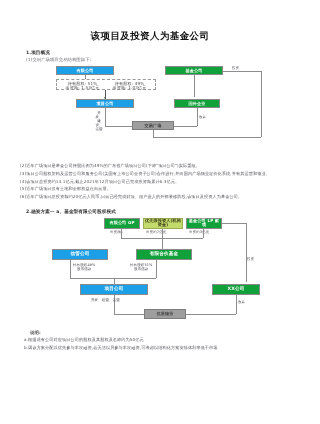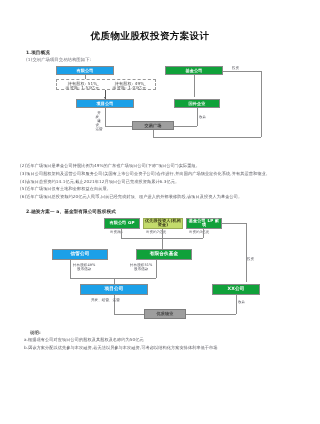--- a/index.html
+++ b/index.html
@@ -72,21 +72,21 @@
   .note-list{margin:0;padding:0 14px 0 24px;}
   .note{
     font-size:4.15px;color:#55555c;line-height:1.9;letter-spacing:.1px;margin:0;
   }
 </style>
 </head>
 <body>
 
 <div class="page">
 
-  <h1 class="doc-title">优质物业股权投资方案设计</h1>
+  <h1 class="doc-title">该项目及投资人为基金公司</h1>
 
   <div class="sec-head">1.项目概况</div>
   <div class="lead">(1)交易广场项目交易结构图如下:</div>
 
   <div class="diagram" style="width:230px;height:92px;margin-left:34px;">
 
     <div class="node blue" style="left:22px;top:2px;width:58px;height:9px;">
       <span>有限公司</span>
     </div>
     <div class="node green" style="left:131px;top:2px;width:58px;height:9px;">

